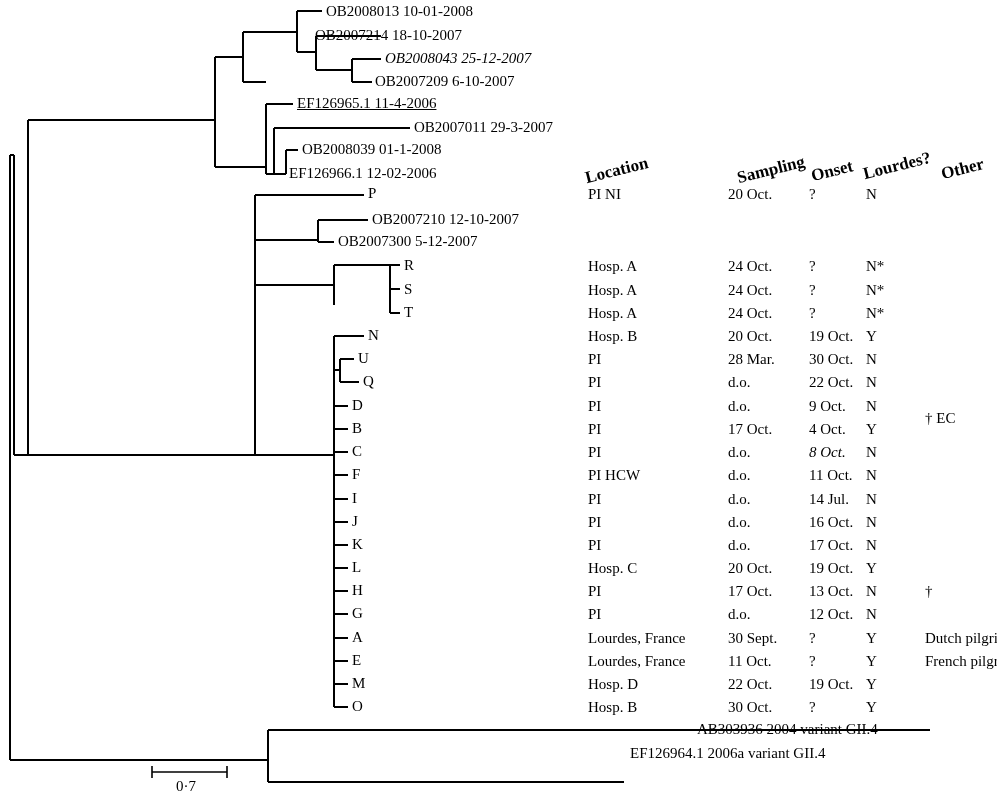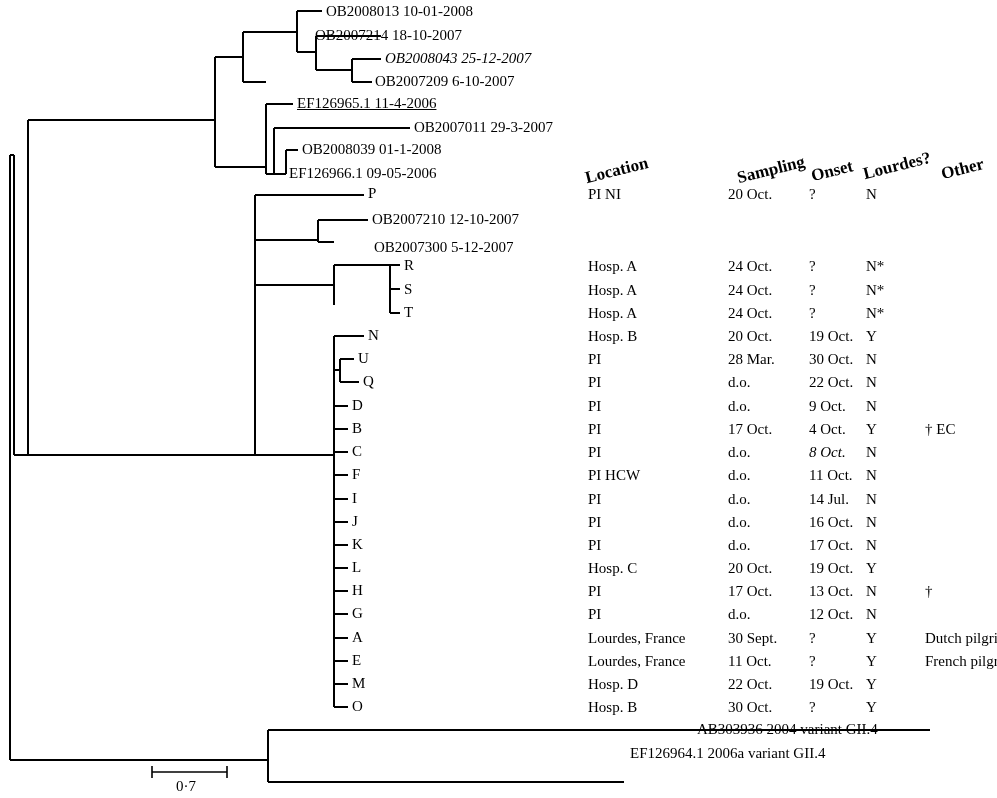--- a/index.html
+++ b/index.html
@@ -169,23 +169,23 @@
   <div class="col-head" style="left:944px; top:164px; transform: rotate(-14deg);">Other</div>
 
   <div id="accession-tips">
       <div class="tip-label" style="left: 326px; top: 4px;">OB2008013 10-01-2008</div>
       <div class="tip-label" style="left: 315px; top: 28px;">OB2007214 18-10-2007</div>
       <div class="tip-label" style="left: 385px; top: 51px; font-style: italic;">OB2008043 25-12-2007</div>
       <div class="tip-label" style="left: 375px; top: 74px;">OB2007209 6-10-2007</div>
       <div class="tip-label" style="left: 297px; top: 96px; text-decoration: underline;">EF126965.1 11-4-2006</div>
       <div class="tip-label" style="left: 414px; top: 120px;">OB2007011 29-3-2007</div>
       <div class="tip-label" style="left: 302px; top: 142px;">OB2008039 01-1-2008</div>
-      <div class="tip-label" style="left: 289px; top: 166px;">EF126966.1 09-05-2006</div>
+      <div class="tip-label" style="left: 289px; top: 166px;">EF126966.1 12-02-2006</div>
       <div class="tip-label" style="left: 372px; top: 212px;">OB2007210 12-10-2007</div>
-      <div class="tip-label" style="left: 338px; top: 240px; margin-left: 36px;">OB2007300 5-12-2007</div>
+      <div class="tip-label" style="left: 338px; top: 234px;">OB2007300 5-12-2007</div>
     </div>
 
   <div id="outgroup-tips">
       <div class="tip-label" style="left: 697px; top: 722px;">AB303936 2004 variant GII.4</div>
       <div class="tip-label" style="left: 630px; top: 746px;">EF126964.1 2006a variant GII.4</div>
     </div>
 
   <div id="rows">
       <div class="tip-label" style="left: 368px; top: 186px;">P</div>
       <div class="tbl-cell" style="left: 588px; top: 187px;">PI NI</div>
@@ -225,21 +225,21 @@
       <div class="tip-label" style="left: 352px; top: 398px;">D</div>
       <div class="tbl-cell" style="left: 588px; top: 399px;">PI</div>
       <div class="tbl-cell" style="left: 728px; top: 399px;">d.o.</div>
       <div class="tbl-cell" style="left: 809px; top: 399px;">9 Oct.</div>
       <div class="tbl-cell" style="left: 866px; top: 399px;">N</div>
       <div class="tip-label" style="left: 352px; top: 421px;">B</div>
       <div class="tbl-cell" style="left: 588px; top: 422px;">PI</div>
       <div class="tbl-cell" style="left: 728px; top: 422px;">17 Oct.</div>
       <div class="tbl-cell" style="left: 809px; top: 422px;">4 Oct.</div>
       <div class="tbl-cell" style="left: 866px; top: 422px;">Y</div>
-      <div class="tbl-cell" style="left: 925px; top: 422px;">† EC</div>
+      <div class="tbl-cell" style="left: 925px; top: 411px;">† EC</div>
       <div class="tip-label" style="left: 352px; top: 444px;">C</div>
       <div class="tbl-cell" style="left: 588px; top: 445px;">PI</div>
       <div class="tbl-cell" style="left: 728px; top: 445px;">d.o.</div>
       <div class="tbl-cell" style="left: 809px; top: 445px; font-style: italic;">8 Oct.</div>
       <div class="tbl-cell" style="left: 866px; top: 445px;">N</div>
       <div class="tip-label" style="left: 352px; top: 467px;">F</div>
       <div class="tbl-cell" style="left: 588px; top: 468px;">PI HCW</div>
       <div class="tbl-cell" style="left: 728px; top: 468px;">d.o.</div>
       <div class="tbl-cell" style="left: 809px; top: 468px;">11 Oct.</div>
       <div class="tbl-cell" style="left: 866px; top: 468px;">N</div>

